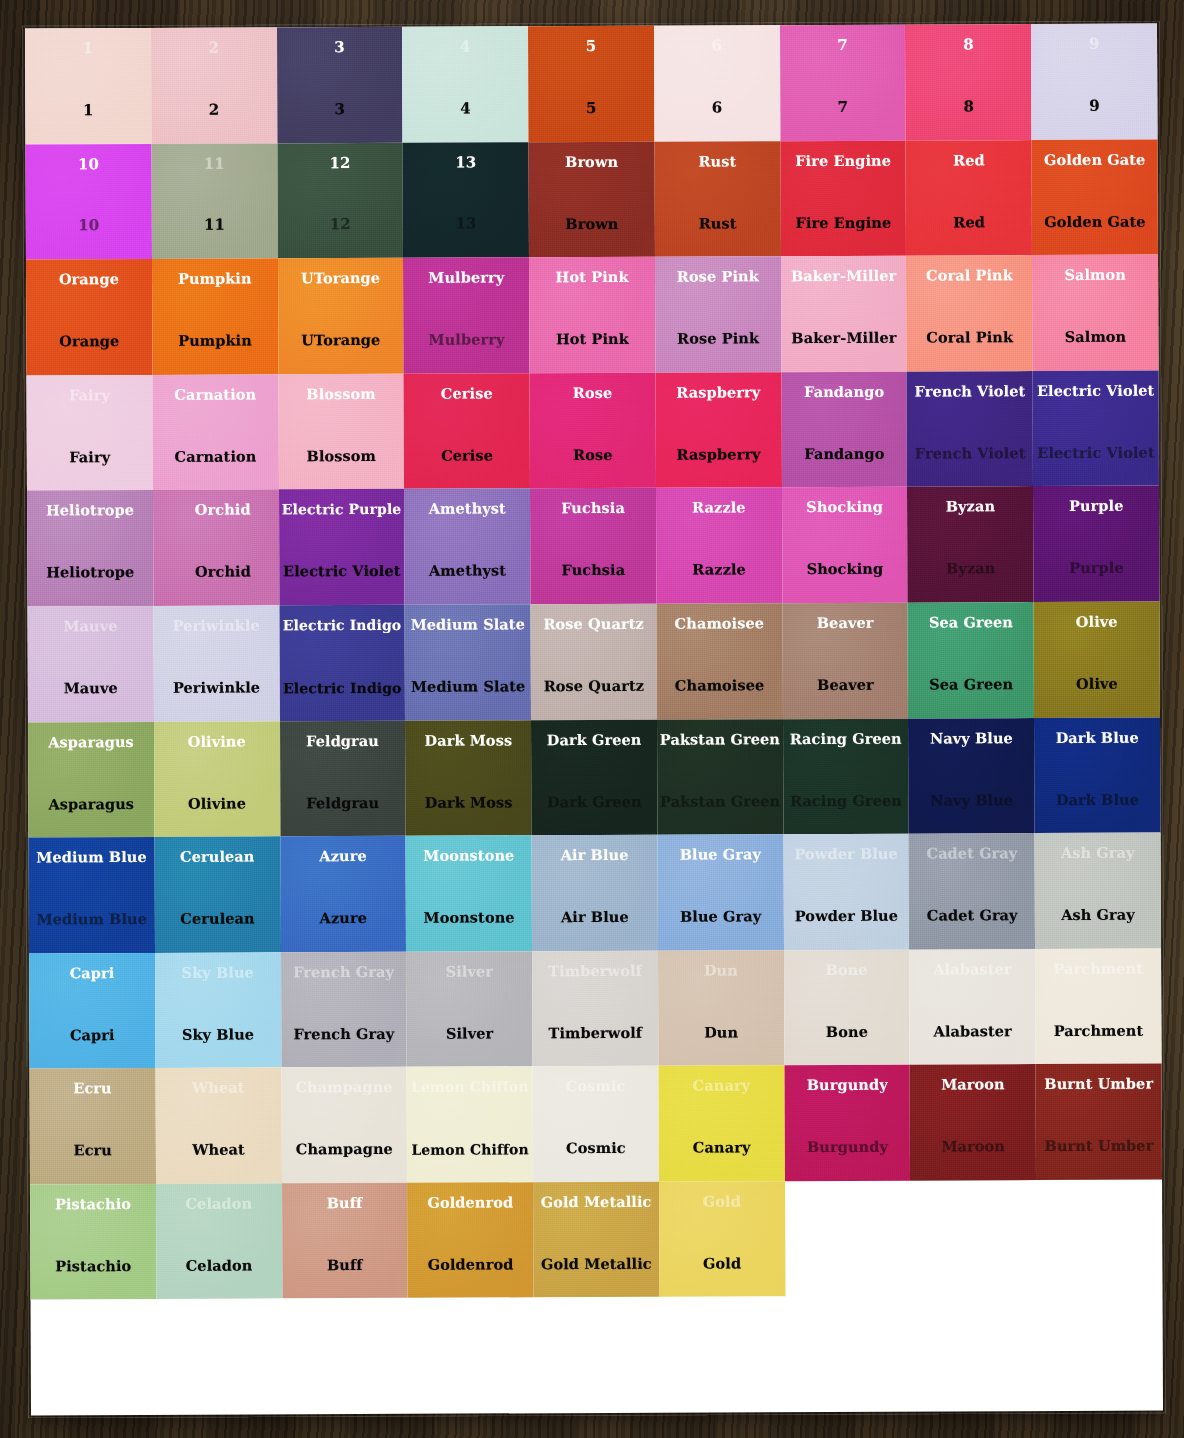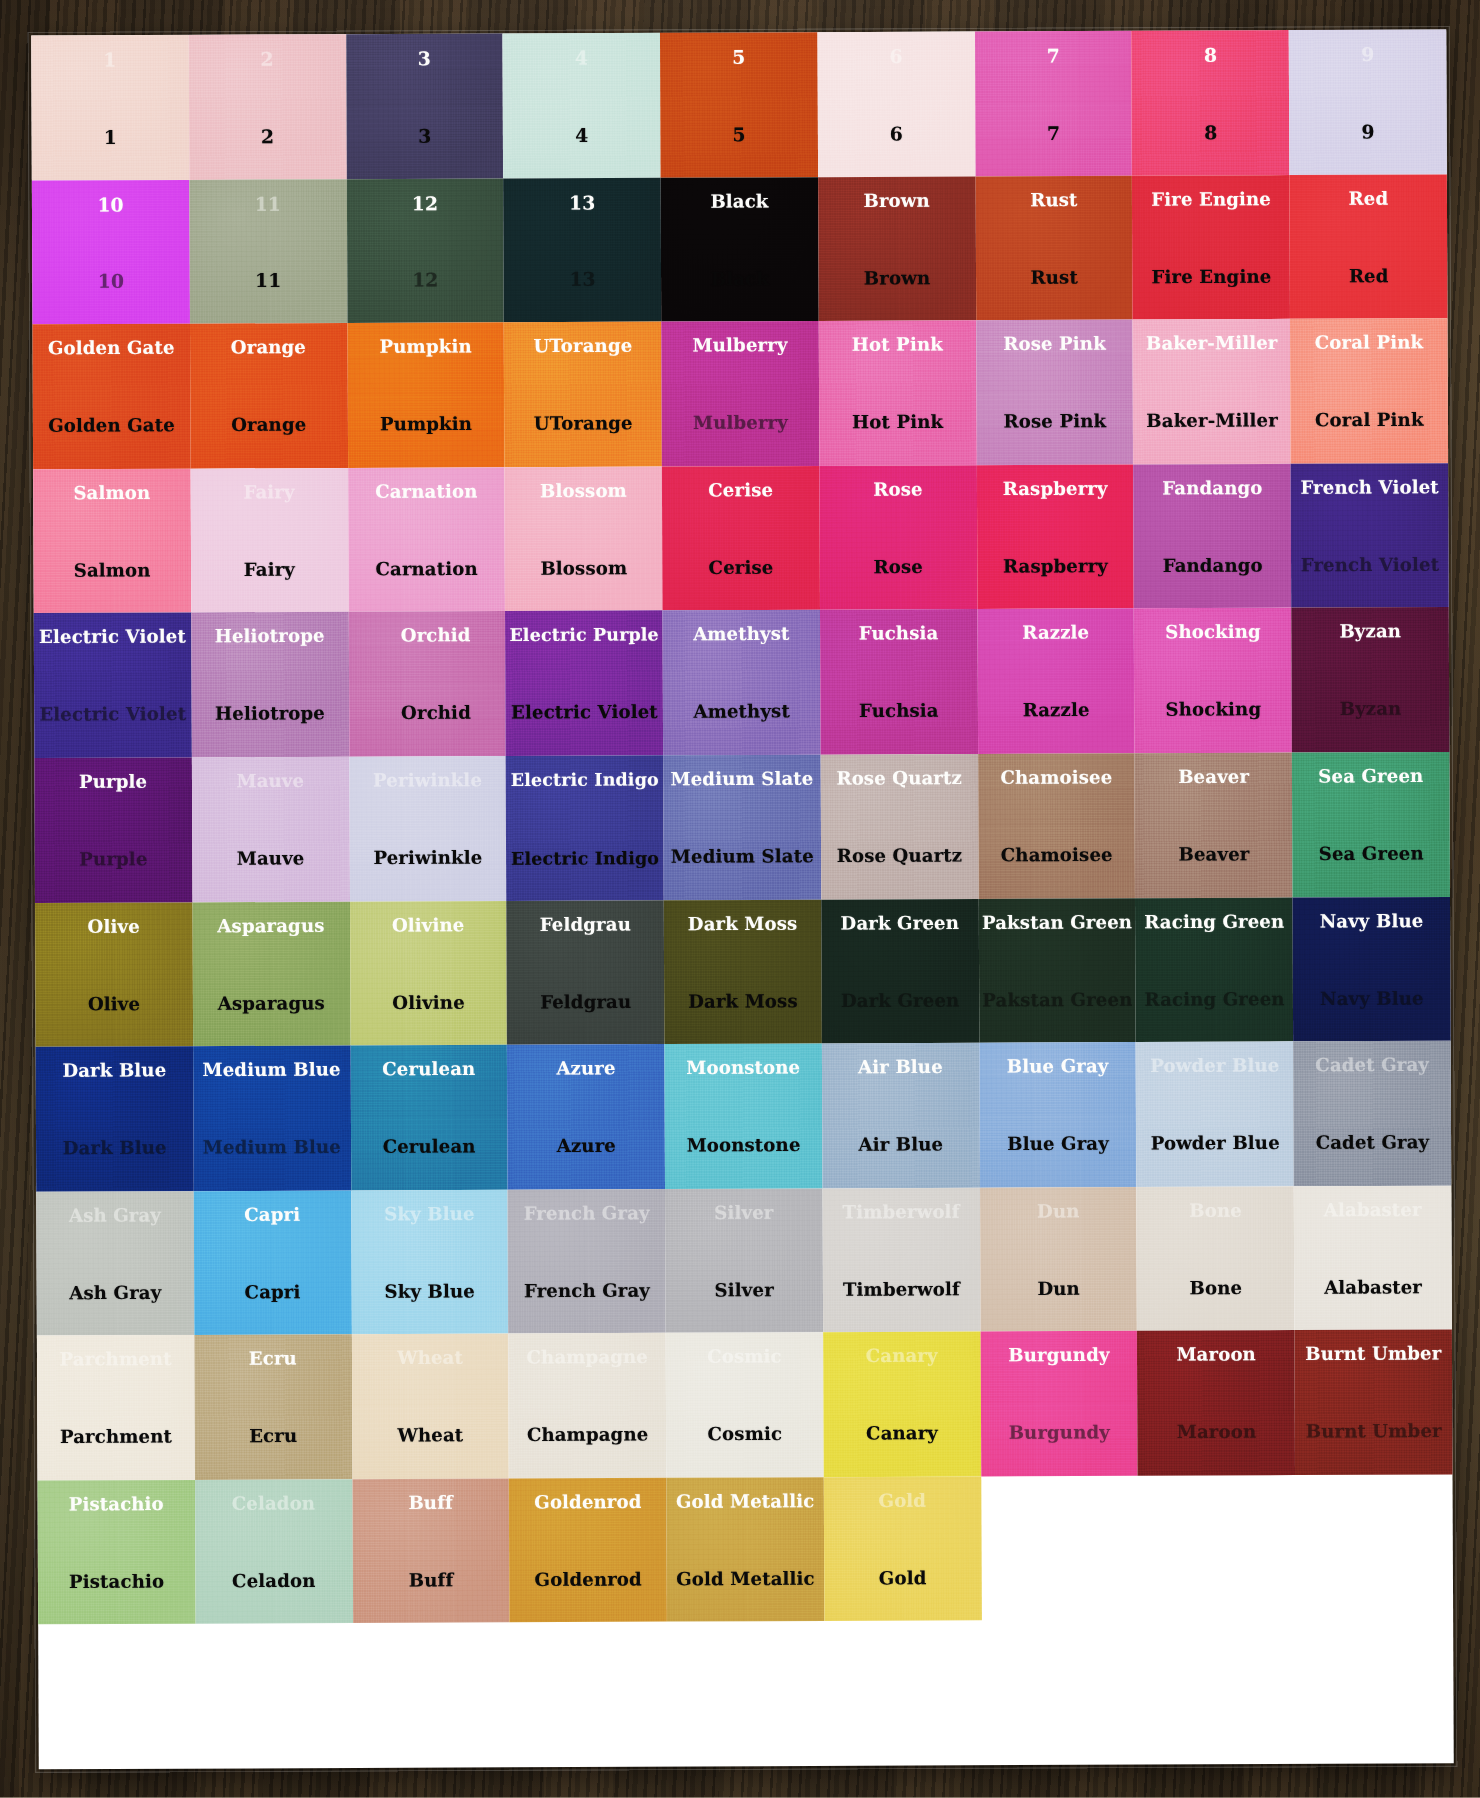--- a/index.html
+++ b/index.html
@@ -149,24 +149,20 @@
         <div class="lbl bot num">11</div>
       </div>
       <div class="cell" data-fade-top="false" data-fade-bot="true" style="background: rgb(58, 82, 64);">
         <div class="lbl top num">12</div>
         <div class="lbl bot num">12</div>
       </div>
       <div class="cell" data-fade-top="false" data-fade-bot="true" style="background: rgb(19, 40, 43);">
         <div class="lbl top num">13</div>
         <div class="lbl bot num">13</div>
       </div>
-      <div class="cell" data-fade-top="false" data-fade-bot="true" style="background: rgb(10, 7, 8);">
-        <div class="lbl top">Black</div>
-        <div class="lbl bot">Black</div>
-      </div>
       <div class="cell" data-fade-top="false" data-fade-bot="false" style="background: rgb(141, 46, 37);">
         <div class="lbl top">Brown</div>
         <div class="lbl bot">Brown</div>
       </div>
       <div class="cell" data-fade-top="false" data-fade-bot="false" style="background: rgb(191, 70, 35);">
         <div class="lbl top">Rust</div>
         <div class="lbl bot">Rust</div>
       </div>
       <div class="cell" data-fade-top="false" data-fade-bot="false" style="background: rgb(224, 43, 61);">
         <div class="lbl top">Fire Engine</div>
@@ -437,29 +433,33 @@
         <div class="lbl bot">Ecru</div>
       </div>
       <div class="cell" data-fade-top="true" data-fade-bot="false" style="background: rgb(235, 220, 194);">
         <div class="lbl top">Wheat</div>
         <div class="lbl bot">Wheat</div>
       </div>
       <div class="cell" data-fade-top="true" data-fade-bot="false" style="background: rgb(233, 228, 218);">
         <div class="lbl top">Champagne</div>
         <div class="lbl bot">Champagne</div>
       </div>
+      <div class="cell" data-fade-top="true" data-fade-bot="false" style="background: rgb(240, 238, 213);">
+        <div class="lbl top" style="font-size: 14px;">Lemon Chiffon</div>
+        <div class="lbl bot" style="font-size: 14px;">Lemon Chiffon</div>
+      </div>
       <div class="cell" data-fade-top="true" data-fade-bot="false" style="background: rgb(235, 233, 225);">
         <div class="lbl top">Cosmic</div>
         <div class="lbl bot">Cosmic</div>
       </div>
       <div class="cell" data-fade-top="true" data-fade-bot="false" style="background: rgb(232, 221, 69);">
         <div class="lbl top">Canary</div>
         <div class="lbl bot">Canary</div>
       </div>
-      <div class="cell" data-fade-top="false" data-fade-bot="true" style="background: #ec4899;">
+      <div class="cell" data-fade-top="false" data-fade-bot="true" style="background: #be185d;">
         <div class="lbl top">Burgundy</div>
         <div class="lbl bot">Burgundy</div>
       </div>
       <div class="cell" data-fade-top="false" data-fade-bot="true" style="background: rgb(126, 30, 32);">
         <div class="lbl top">Maroon</div>
         <div class="lbl bot">Maroon</div>
       </div>
       <div class="cell" data-fade-top="false" data-fade-bot="true" style="background: rgb(132, 38, 31);">
         <div class="lbl top">Burnt Umber</div>
         <div class="lbl bot">Burnt Umber</div>

